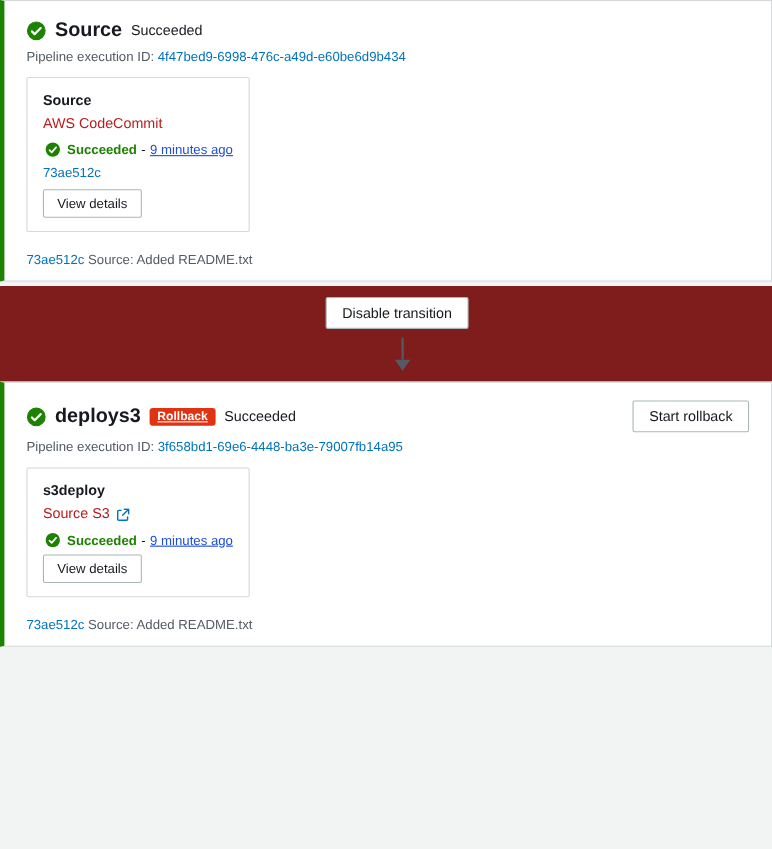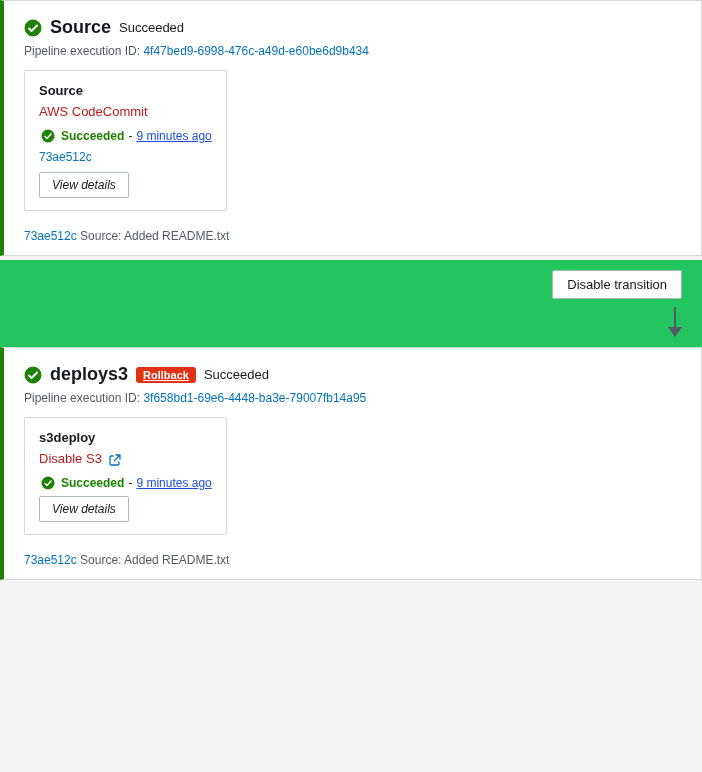--- a/index.html
+++ b/index.html
@@ -119,39 +119,38 @@
     }
 
     .view-details-btn {
       border: 1px solid #aab7b8;
       background: #fff;
       border-radius: 2px;
       padding: 5px 12px;
       font-size: 12px;
       cursor: pointer;
       color: #16191f;
-      font-style: italic;
     }
 
     .stage-footer {
       font-size: 12px;
       color: #545b64;
       padding-top: 8px;
     }
     .stage-footer a {
       color: #0073bb;
       text-decoration: none;
     }
 
     
     .transition-area {
-      background: #22c55e;
+      background: #7f1d1d;
       display: flex;
       flex-direction: column;
-      align-items: flex-end;
+      align-items: center;
       padding: 10px 20px 10px 40px;
       gap: 0;
     }
 
     .arrow-container {
       display: flex;
       flex-direction: column;
       align-items: center;
       margin-left: 10px;
     }
@@ -292,32 +291,33 @@
         <span class="success-icon">
           <svg width="18" height="18" viewBox="0 0 18 18">
             <circle cx="9" cy="9" r="8" fill="#1d8102" stroke="#1d8102" stroke-width="1"></circle>
             <polyline points="5,9.5 7.5,12 13,6.5" stroke="#fff" stroke-width="2" fill="none" stroke-linecap="round" stroke-linejoin="round"></polyline>
           </svg>
         </span>
         <span class="stage-title">deploys3</span>
         <span class="rollback-badge">Rollback</span>
         <span class="stage-status-text">Succeeded</span>
       </div>
+      <button class="start-rollback-btn">Start rollback</button>
     </div>
 
     <div class="pipeline-id-row">
       <span>Pipeline execution ID:</span>
       <a href="#">3f658bd1-69e6-4448-ba3e-79007fb14a95</a>
     </div>
 
     
     <div class="action-card">
       <div class="action-card-title">s3deploy</div>
       <div class="action-card-provider">
-        <a href="#">Disable S3</a>
+        <a href="#">Source S3</a>
         
         <svg class="external-link-icon" viewBox="0 0 12 12" fill="none" xmlns="http://www.w3.org/2000/svg">
           <path d="M7 1h4v4M11 1L5.5 6.5M4 2H2a1 1 0 00-1 1v7a1 1 0 001 1h7a1 1 0 001-1V8" stroke="#0073bb" stroke-width="1.3" stroke-linecap="round" stroke-linejoin="round"></path>
         </svg>
       </div>
       <div class="action-card-status">
         <span class="success-icon">
           <svg width="14" height="14" viewBox="0 0 14 14">
             <circle cx="7" cy="7" r="6.5" fill="#1d8102"></circle>
             <polyline points="4,7.5 6,9.5 10,5" stroke="#fff" stroke-width="1.5" fill="none" stroke-linecap="round" stroke-linejoin="round"></polyline>

